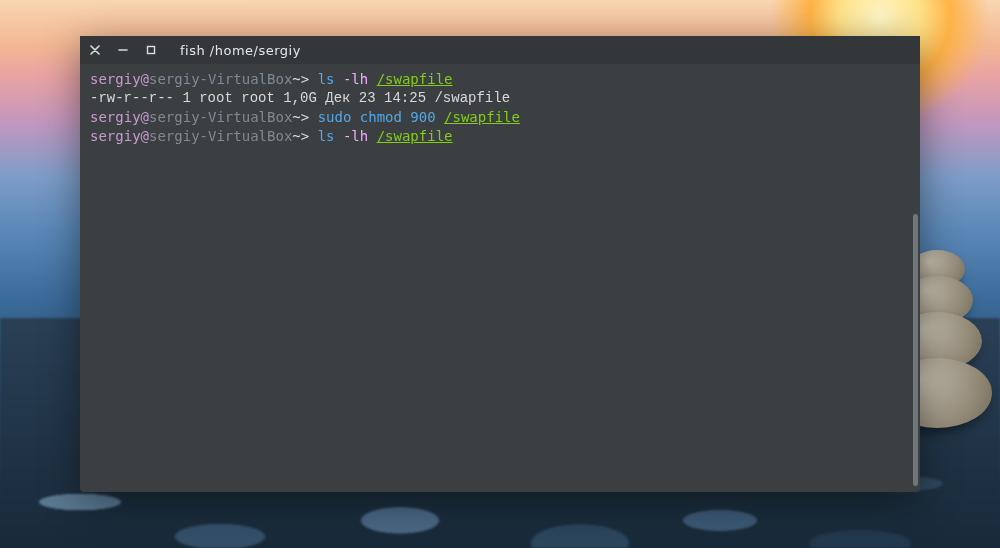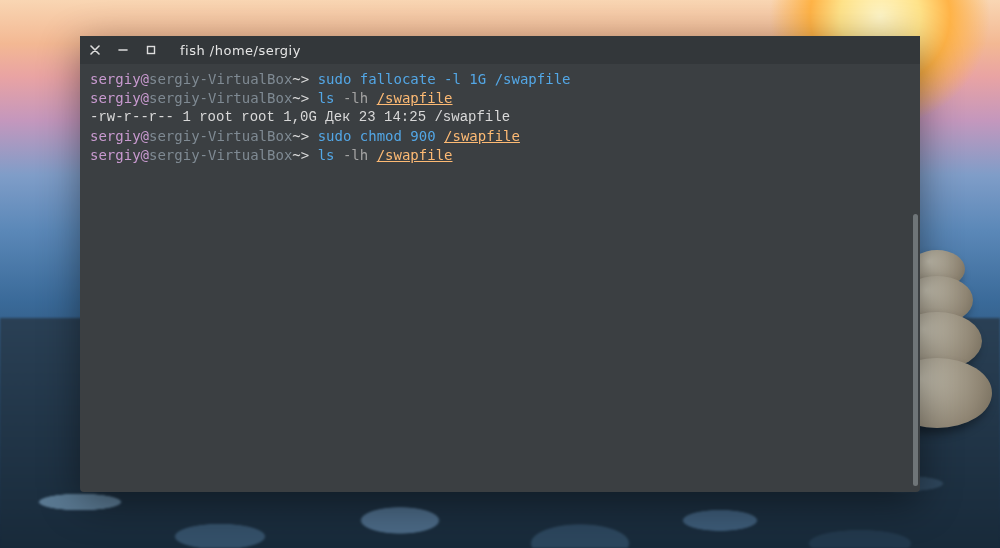--- a/index.html
+++ b/index.html
@@ -108,22 +108,22 @@
     border-radius: 3px;
   }
   .line { white-space: pre; }
   .user { color: #c99ad0; }          
   .host { color: #7f8a93; }          
   .sep  { color: #c99ad0; }          
   .tilde{ color: #d9d9d9; }
   .gt   { color: #d9d9d9; }
   .cmd  { color: #53a7e6; }          
   .arg  { color: #53a7e6; }
-  .opt  { color: #a3a3a3; }
-  .path { color: #fdba74; text-decoration: underline; }
+  .opt  { color: #f0abfc; }
+  .path { color: #84cc16; text-decoration: underline; }
   .out  { color: #d9d9d9; font-family: Liberation Mono, monospace; }
 </style>
 </head>
 <body>
 
 <div class="wallpaper"></div>
 <div class="pebbles"></div>
 <div class="stack">
   <div class="s4"></div>
     <div class="s3"></div>
@@ -146,21 +146,20 @@
     <span class="btn">
       <svg width="10" height="10" viewBox="0 0 10 10">
           <rect x="1.5" y="1.5" width="7" height="7" fill="none" stroke="#ddd" stroke-width="1.4"></rect>
         </svg>
     </span>
     <span class="title">fish /home/sergiy</span>
   </div>
 
   <div class="term">
 
-    <div class="line"><span class="user">sergiy</span><span class="sep">@</span><span class="host">sergiy-VirtualBox</span><span class="tilde">~</span><span class="gt">&gt;</span> <span class="cmd">sudo</span> <span class="arg">fallocate -l 1G /swapfile</span></div>
 
     <div class="line"><span class="user">sergiy</span><span class="sep">@</span><span class="host">sergiy-VirtualBox</span><span class="tilde">~</span><span class="gt">&gt;</span> <span class="cmd">ls</span> <span class="opt">-lh</span> <span class="path">/swapfile</span></div>
 
     <div class="line out">-rw-r--r-- 1 root root 1,0G Дек 23 14:25 /swapfile</div>
 
     <div class="line"><span class="user">sergiy</span><span class="sep">@</span><span class="host">sergiy-VirtualBox</span><span class="tilde">~</span><span class="gt">&gt;</span> <span class="cmd">sudo</span> <span class="arg">chmod 900 </span><span class="path">/swapfile</span></div>
 
     <div class="line"><span class="user">sergiy</span><span class="sep">@</span><span class="host">sergiy-VirtualBox</span><span class="tilde">~</span><span class="gt">&gt;</span> <span class="cmd">ls</span> <span class="opt">-lh</span> <span class="path">/swapfile</span></div>
 
 

